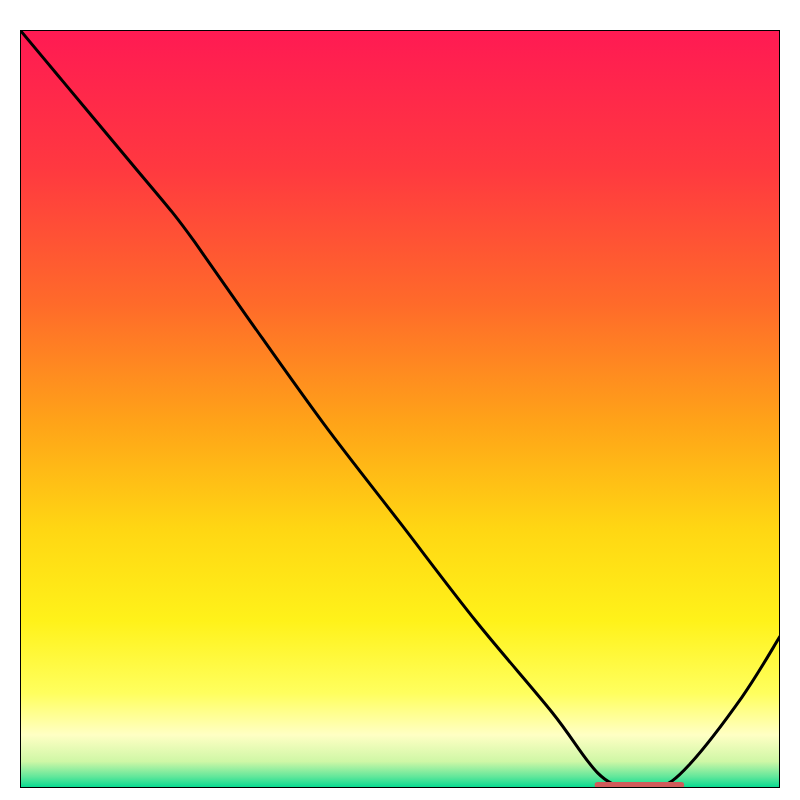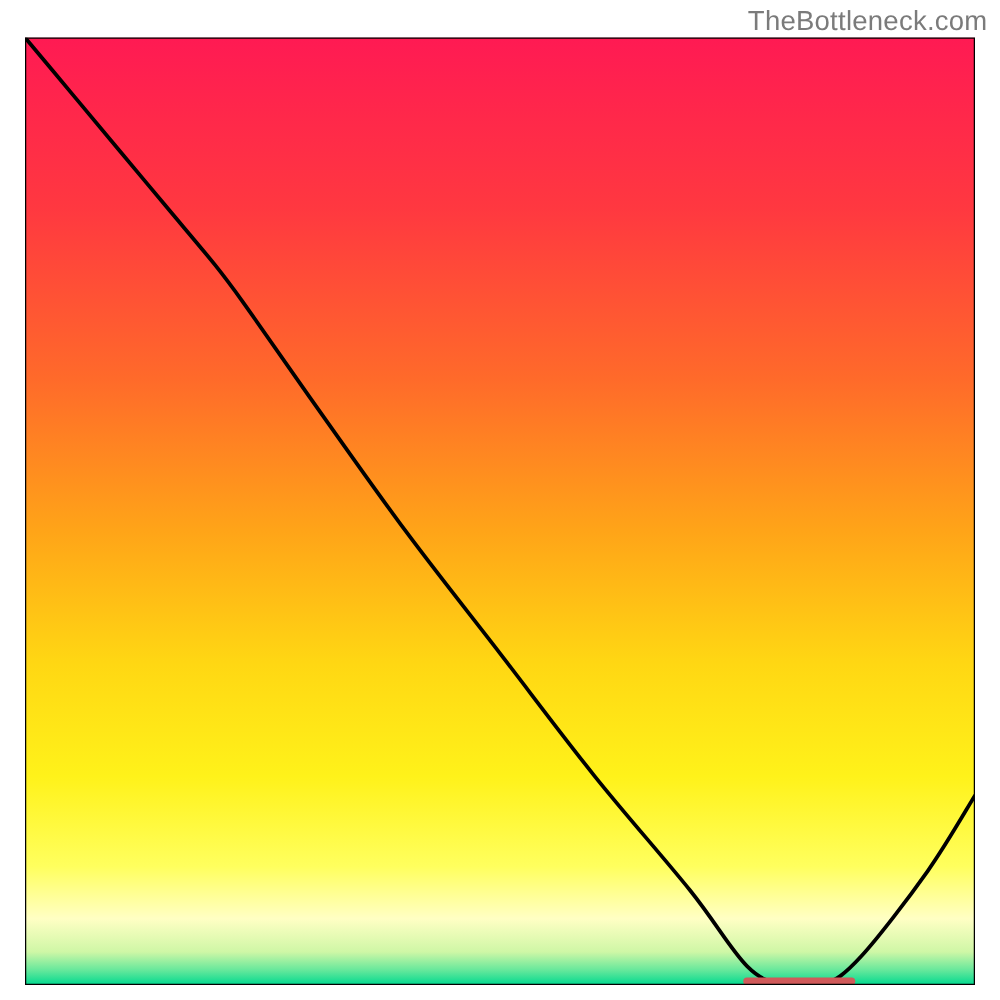--- a/index.html
+++ b/index.html
@@ -32,21 +32,20 @@
     top: 30px;
     width: 760px;
     height: 758px;
   }
 </style>
 </head>
 <body>
 
 <div class="stage">
 
-  <div class="attribution">TheBottleneck.com</div>
 
   <svg class="plot" viewBox="0 0 760 758" preserveAspectRatio="none">
     <defs>
       <linearGradient id="bg-grad" x1="0" y1="0" x2="0" y2="1">
           <stop offset="0%" stop-color="#ff1a53"></stop>
           <stop offset="18%" stop-color="#ff3840"></stop>
           <stop offset="36%" stop-color="#ff6a2a"></stop>
           <stop offset="52%" stop-color="#ffa418"></stop>
           <stop offset="66%" stop-color="#ffd713"></stop>
           <stop offset="78%" stop-color="#fff21a"></stop>

